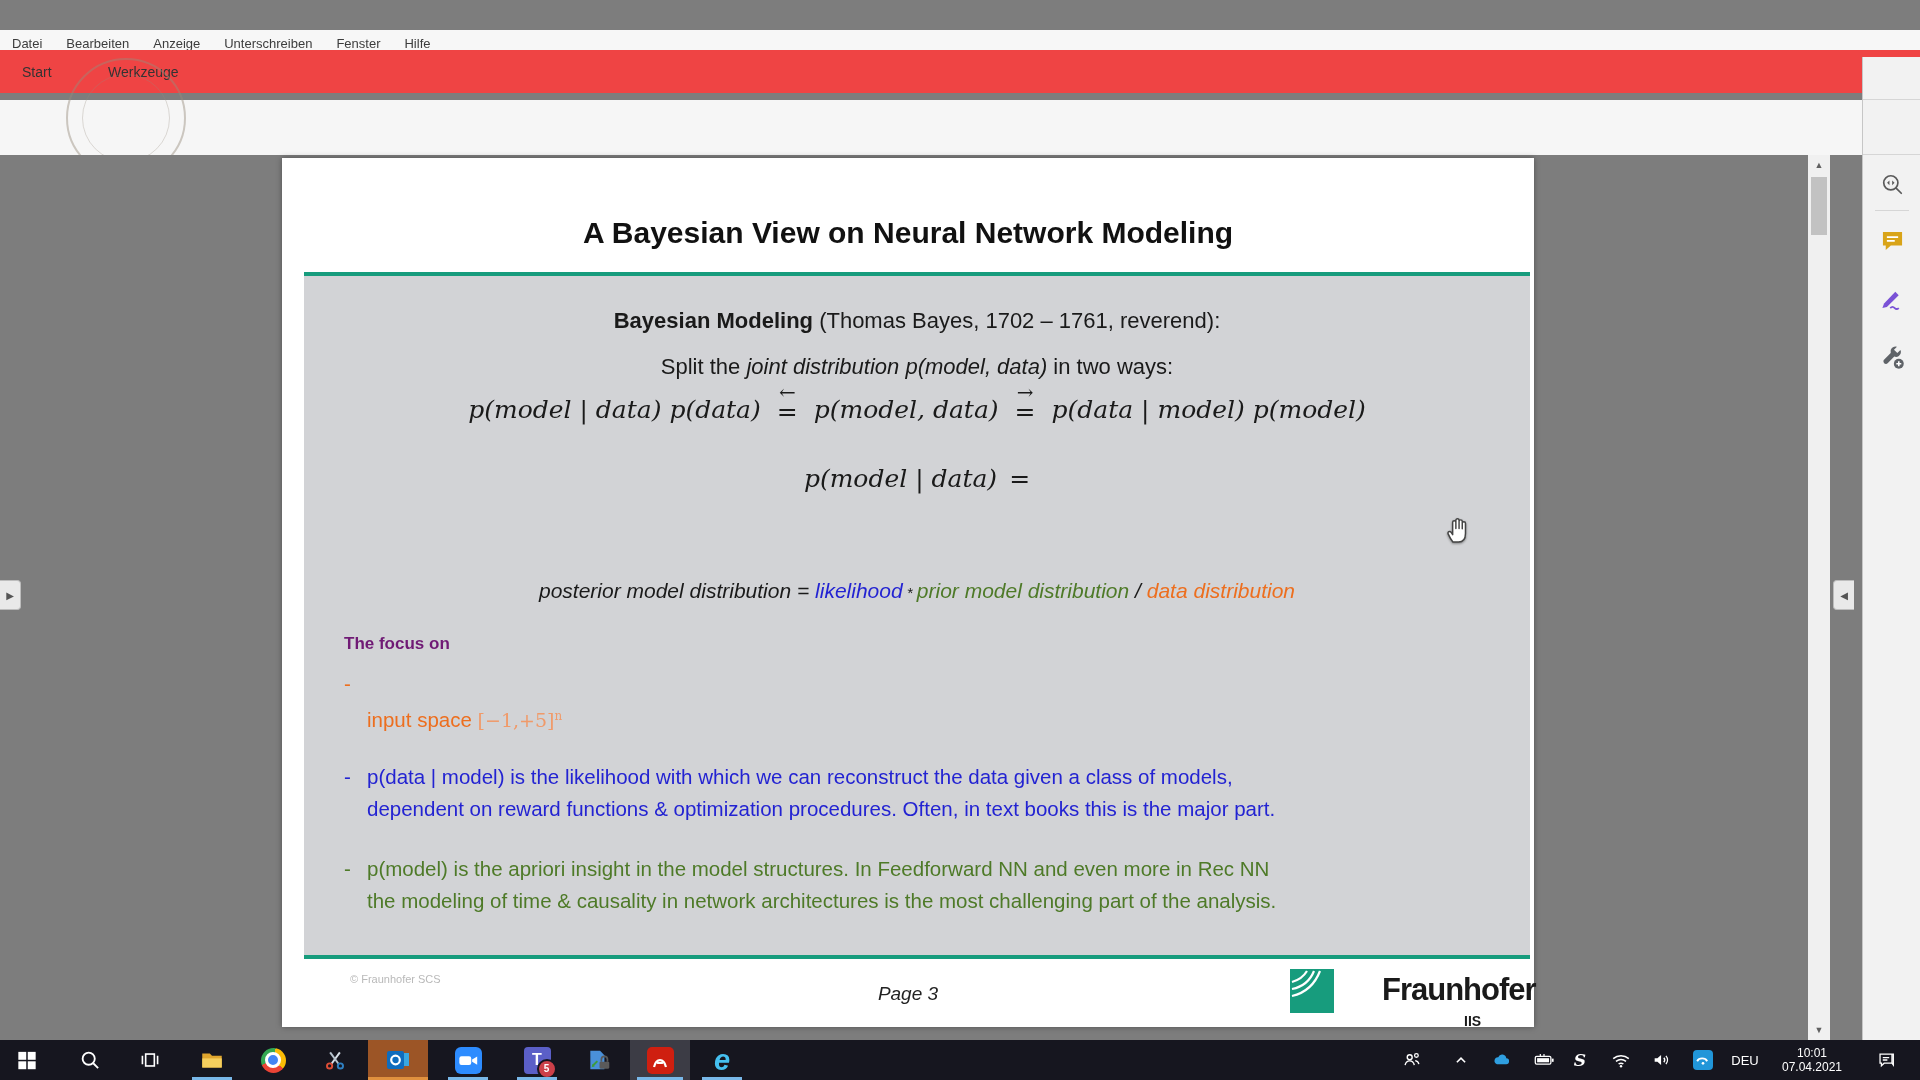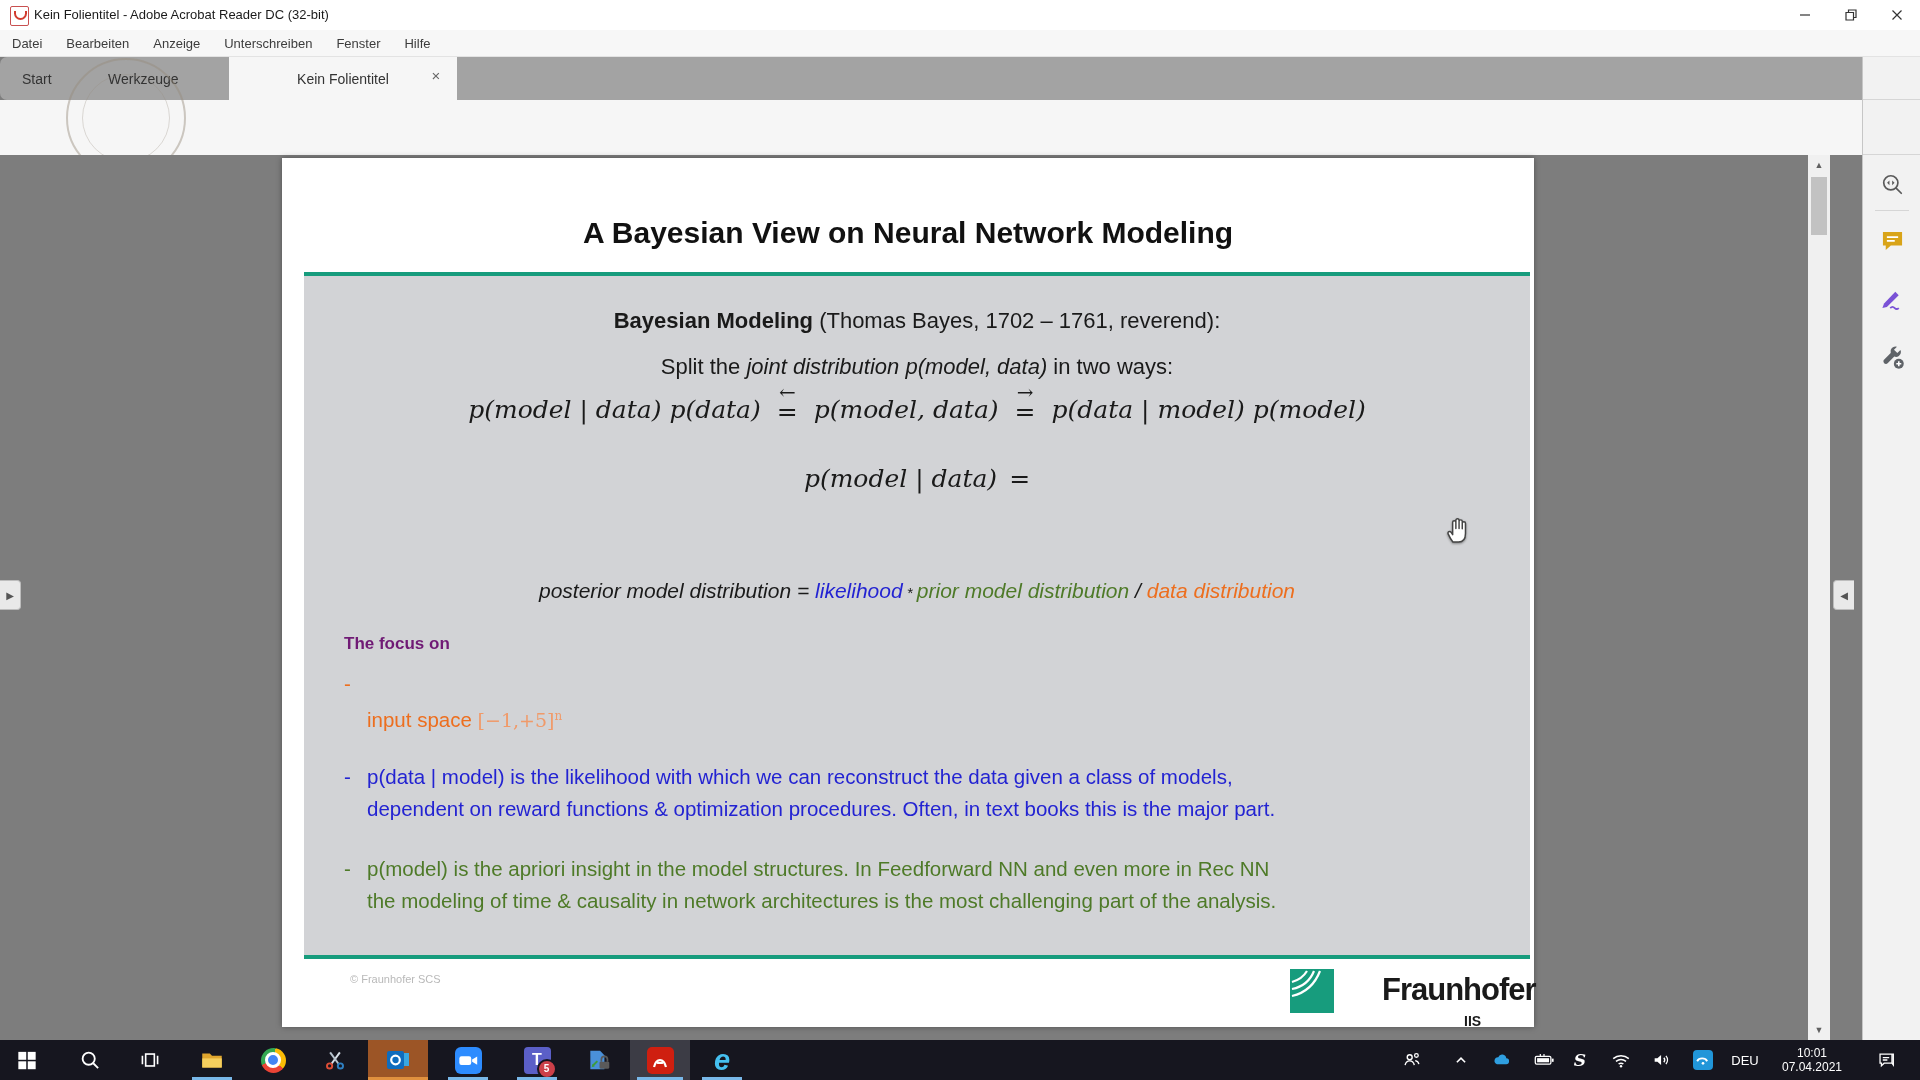--- a/index.html
+++ b/index.html
@@ -10,21 +10,21 @@
   #titlebar{left:0;top:0;width:1920px;height:30px;background:#ffffff;color:#1a1a1a;font-size:13px;}
   #titlebar .apptitle{position:absolute;left:34px;top:7px;}
   .pdficon{position:absolute;left:10px;top:6px;width:17px;height:18px;background:#fff;border:1px solid #c95050;border-radius:2px;}
   .pdficon:after{content:"";position:absolute;left:3px;top:4px;width:9px;height:7px;border:2px solid #d23b2e;border-top:none;border-radius:0 0 7px 7px;}
   .wbtn{position:absolute;top:0;width:46px;height:30px;display:flex;align-items:center;justify-content:center;}
   .wbtn svg{width:12px;height:12px;stroke:#333;stroke-width:1.2;fill:none;}
   
   #menubar{left:0;top:30px;width:1920px;height:26px;background:#f7f7f7;border-bottom:1px solid #e3e3e3;display:flex;align-items:center;color:#3c3c3c;font-size:13px;}
   #menubar .mitem{padding:0 12px;height:100%;display:flex;align-items:center;}
   
-  #tabbar{left:0;top:57px;width:1920px;height:43px;background:#a3a3a3;color:#333;font-size:14px;border-radius:7px;}
+  #tabbar{left:0;top:50px;width:1920px;height:43px;background:#ef4444;color:#333;font-size:14px;}
   .toptab{position:absolute;top:0;height:43px;display:flex;align-items:center;padding:0 18px;}
   #doctab{position:absolute;left:229px;top:0;width:228px;height:43px;background:#f6f6f6;display:flex;align-items:center;justify-content:center;}
   #doctab .x{position:absolute;right:12px;top:10px;color:#666;font-size:15px;width:18px;text-align:center;}
   
   #toolbar{left:0;top:100px;width:1862px;height:55px;background:#f6f6f6;border-bottom:1px solid #c6c6c6;}
   .tbi{position:absolute;top:113px;width:28px;height:28px;display:flex;align-items:center;justify-content:center;}
   .tbi svg{width:25px;height:25px;}
   .tdiv{position:absolute;top:108px;width:1px;height:38px;background:#cccccc;}
   .stroke{fill:none;stroke:#5a5a5a;stroke-width:1.5;stroke-linecap:round;stroke-linejoin:round;}
   .strokeB{fill:none;stroke:#1470d6;stroke-width:1.6;stroke-linecap:round;stroke-linejoin:round;}
@@ -100,56 +100,33 @@
   .tray{position:absolute;top:0;height:40px;display:flex;align-items:center;justify-content:center;color:#fff;}
   .tray svg{width:22px;height:22px;}
   .clock{flex-direction:column;font-size:12px;line-height:14px;text-align:center;}
   .blueapp{width:20px;height:20px;border-radius:4px;background:#2196d9;display:flex;align-items:center;justify-content:center;}
 </style>
 </head>
 <body>
 
 <div id="screen">
 
-  <div class="abs" id="titlebar">
-    <div class="pdficon"></div>
-    <div class="apptitle">Kein Folientitel - Adobe Acrobat Reader DC (32-bit)</div>
-    <div class="wbtn" style="left:1782px">
-      <svg viewBox="0 0 12 12">
-          <path d="M1 6h10"></path>
-        </svg>
-    </div>
-    <div class="wbtn" style="left:1828px">
-      <svg viewBox="0 0 12 12">
-          <path d="M1 3.5h7.5V11H1zM3.5 3.5V1H11v7.5H8.5"></path>
-        </svg>
-    </div>
-    <div class="wbtn" style="left:1874px">
-      <svg viewBox="0 0 12 12">
-          <path d="M1.5 1.5l9 9M10.5 1.5l-9 9"></path>
-        </svg>
-    </div>
-  </div>
 
   <div class="abs" id="menubar">
     <div class="mitem">Datei</div>
     <div class="mitem">Bearbeiten</div>
     <div class="mitem">Anzeige</div>
     <div class="mitem">Unterschreiben</div>
     <div class="mitem">Fenster</div>
     <div class="mitem">Hilfe</div>
   </div>
 
   <div class="abs" id="tabbar">
     <div class="toptab" style="left:4px">Start</div>
     <div class="toptab" style="left:90px">Werkzeuge</div>
-    <div id="doctab">
-      <span>Kein Folientitel</span>
-      <span class="x">×</span>
-    </div>
   </div>
   <div class="abs" id="helpbtn">
     <span>?</span>
   </div>
 
   <div class="abs" id="toolbar">
     <div class="tbi" style="left:15px">
       <svg viewBox="0 0 24 24">
           <path class="stroke" d="M4 4h12.5L20 7.5V20H4zM8 4v5.5h7V4M7 13.5h10V20"></path>
         </svg>
@@ -309,20 +286,21 @@
           <span class="dash">-</span>
           <span>
             <span>p(model)  is the apriori insight in the model structures. In Feedforward NN and even more in Rec NN</span><br>
             <span>the modeling of time &amp; causality in network architectures is the most challenging part of the analysis.</span>
           </span>
         </div>
       </div>
       <div class="tealline" style="top:797px"></div>
 
       <div class="copyright">© Fraunhofer SCS</div>
+      <div class="pagelabel">Page 3</div>
       <div class="fhlogo">
         <svg viewBox="0 0 44 44" width="44" height="44">
             <rect width="44" height="44" fill="#179c7d"></rect>
             <path d="M2 20C12 18 20 12 24 2M2 13C9 11 14 7 17 2M2 27C15 24 25 15 30 2" stroke="#fff" stroke-width="2.2" fill="none"></path>
           </svg>
       </div>
       <div class="fhname">Fraunhofer</div>
       <div class="fhsub">IIS</div>
     </div>
 

